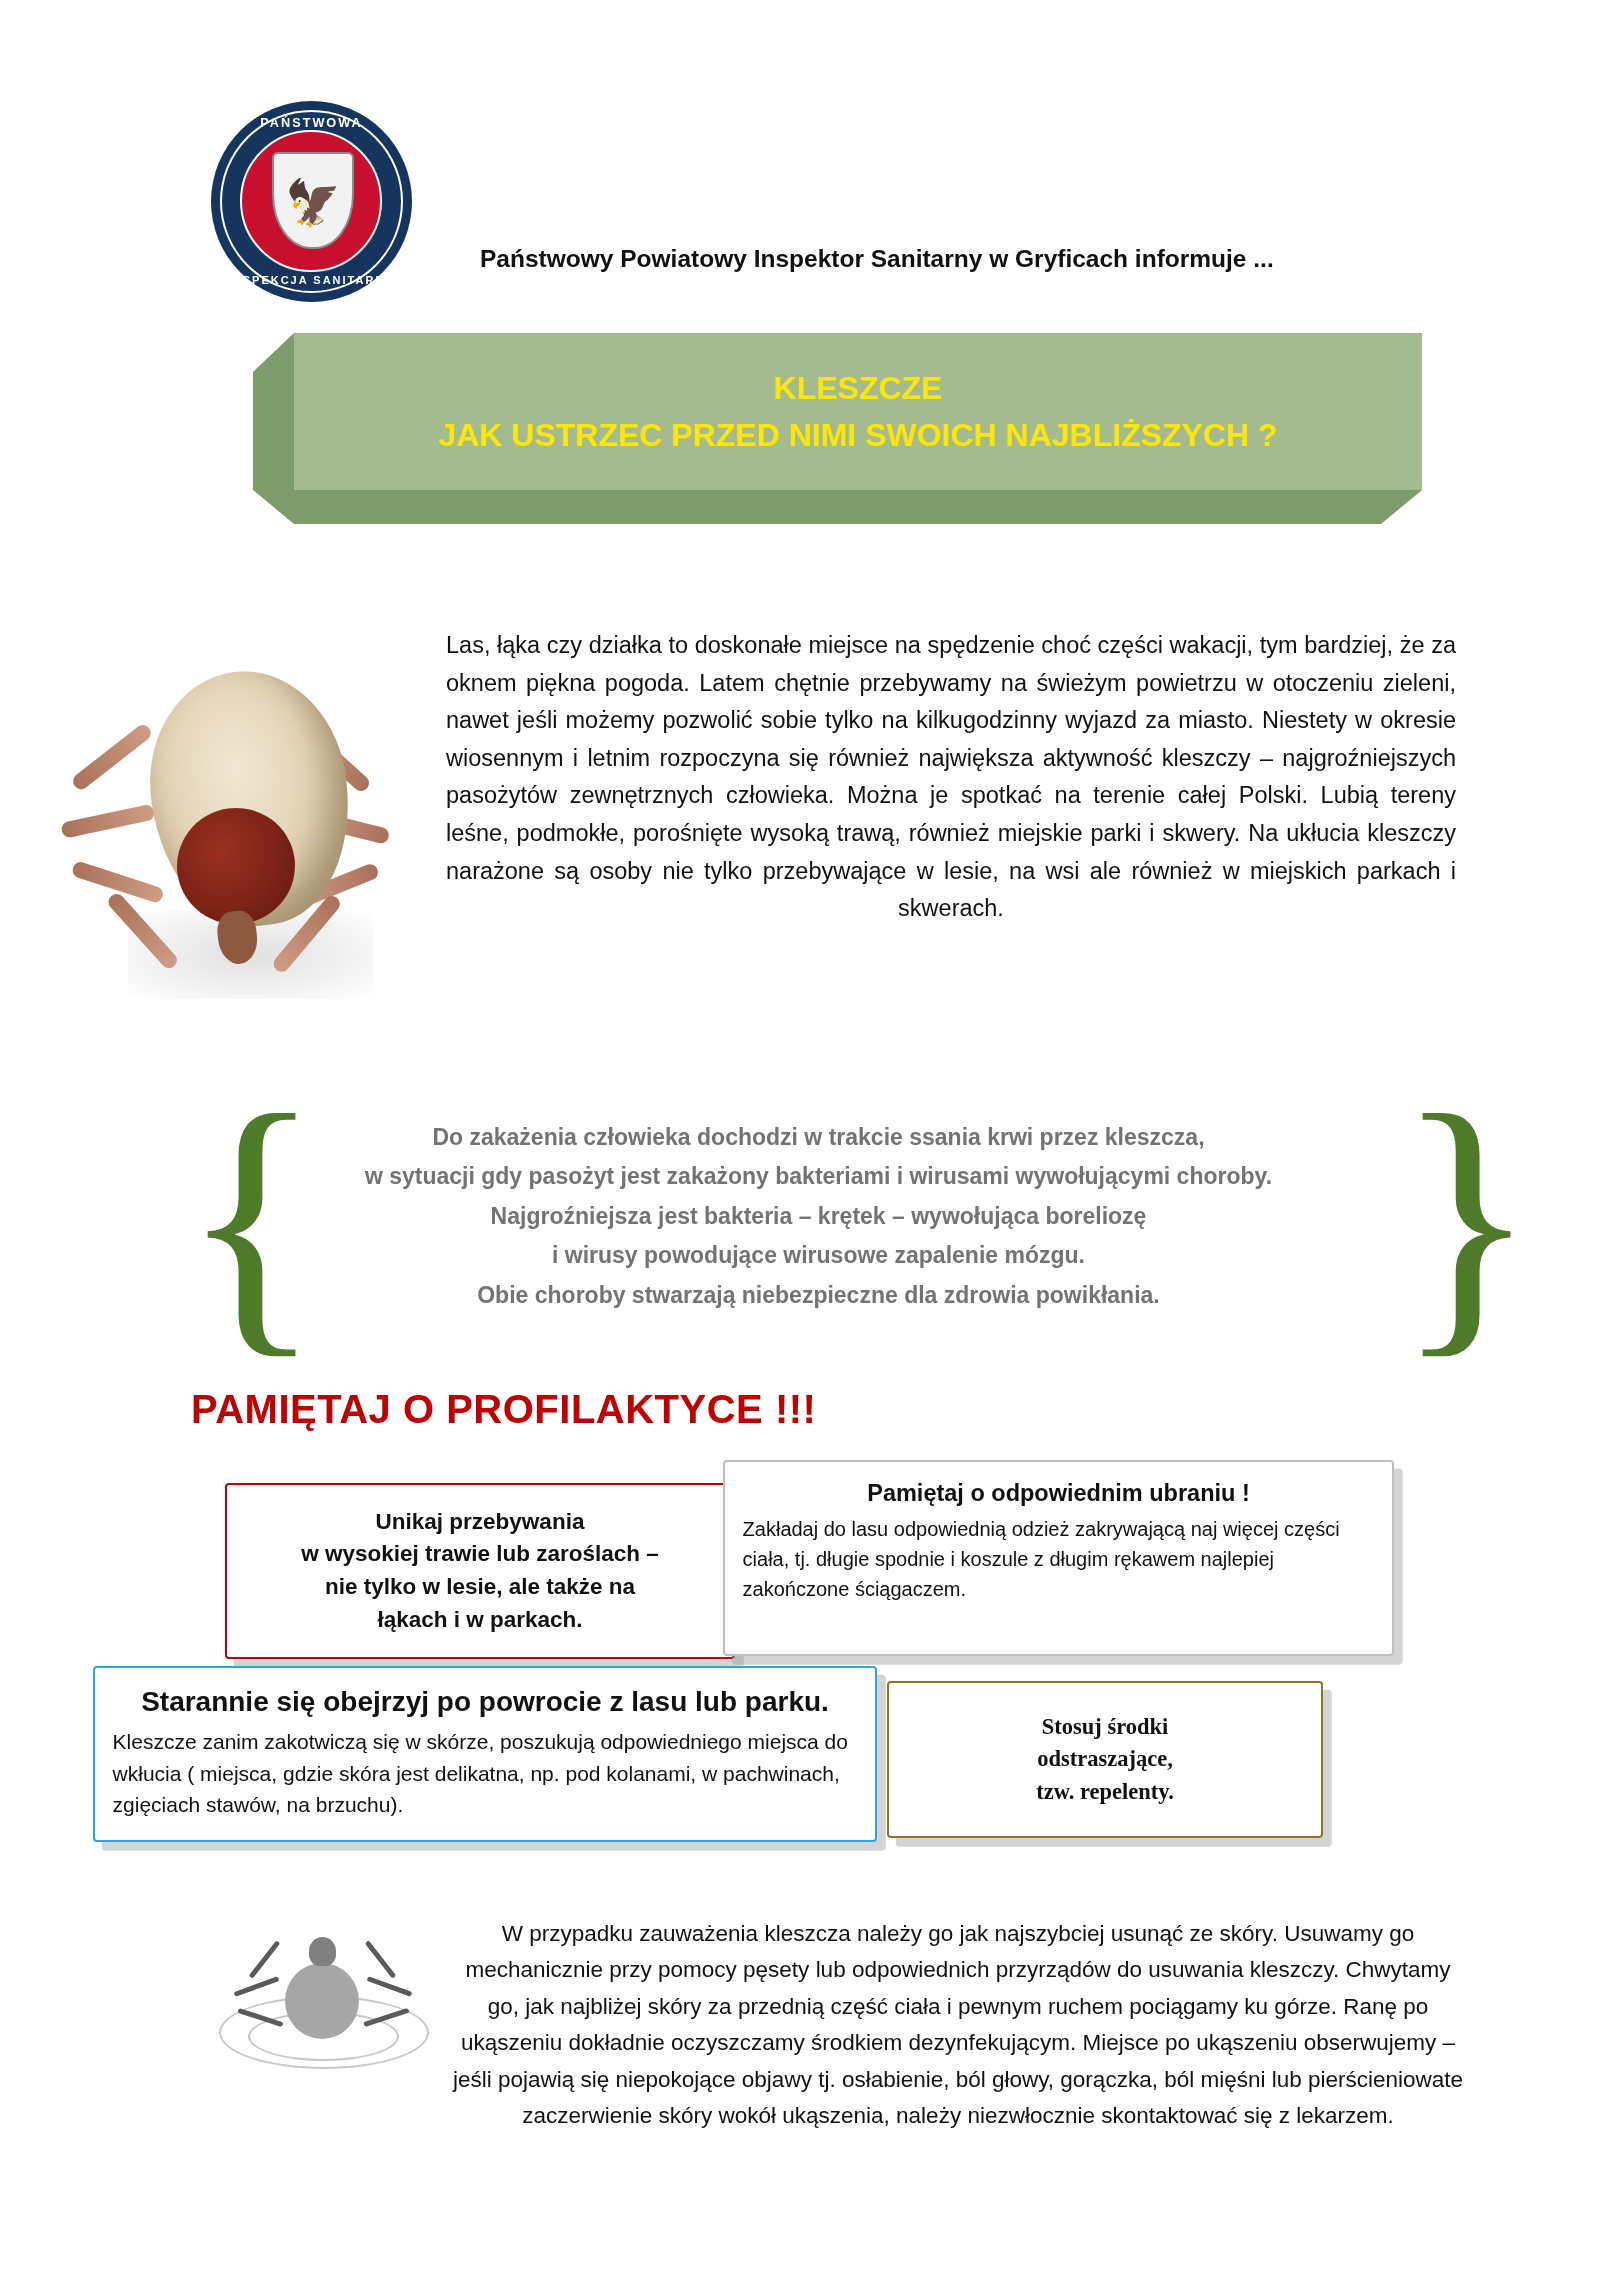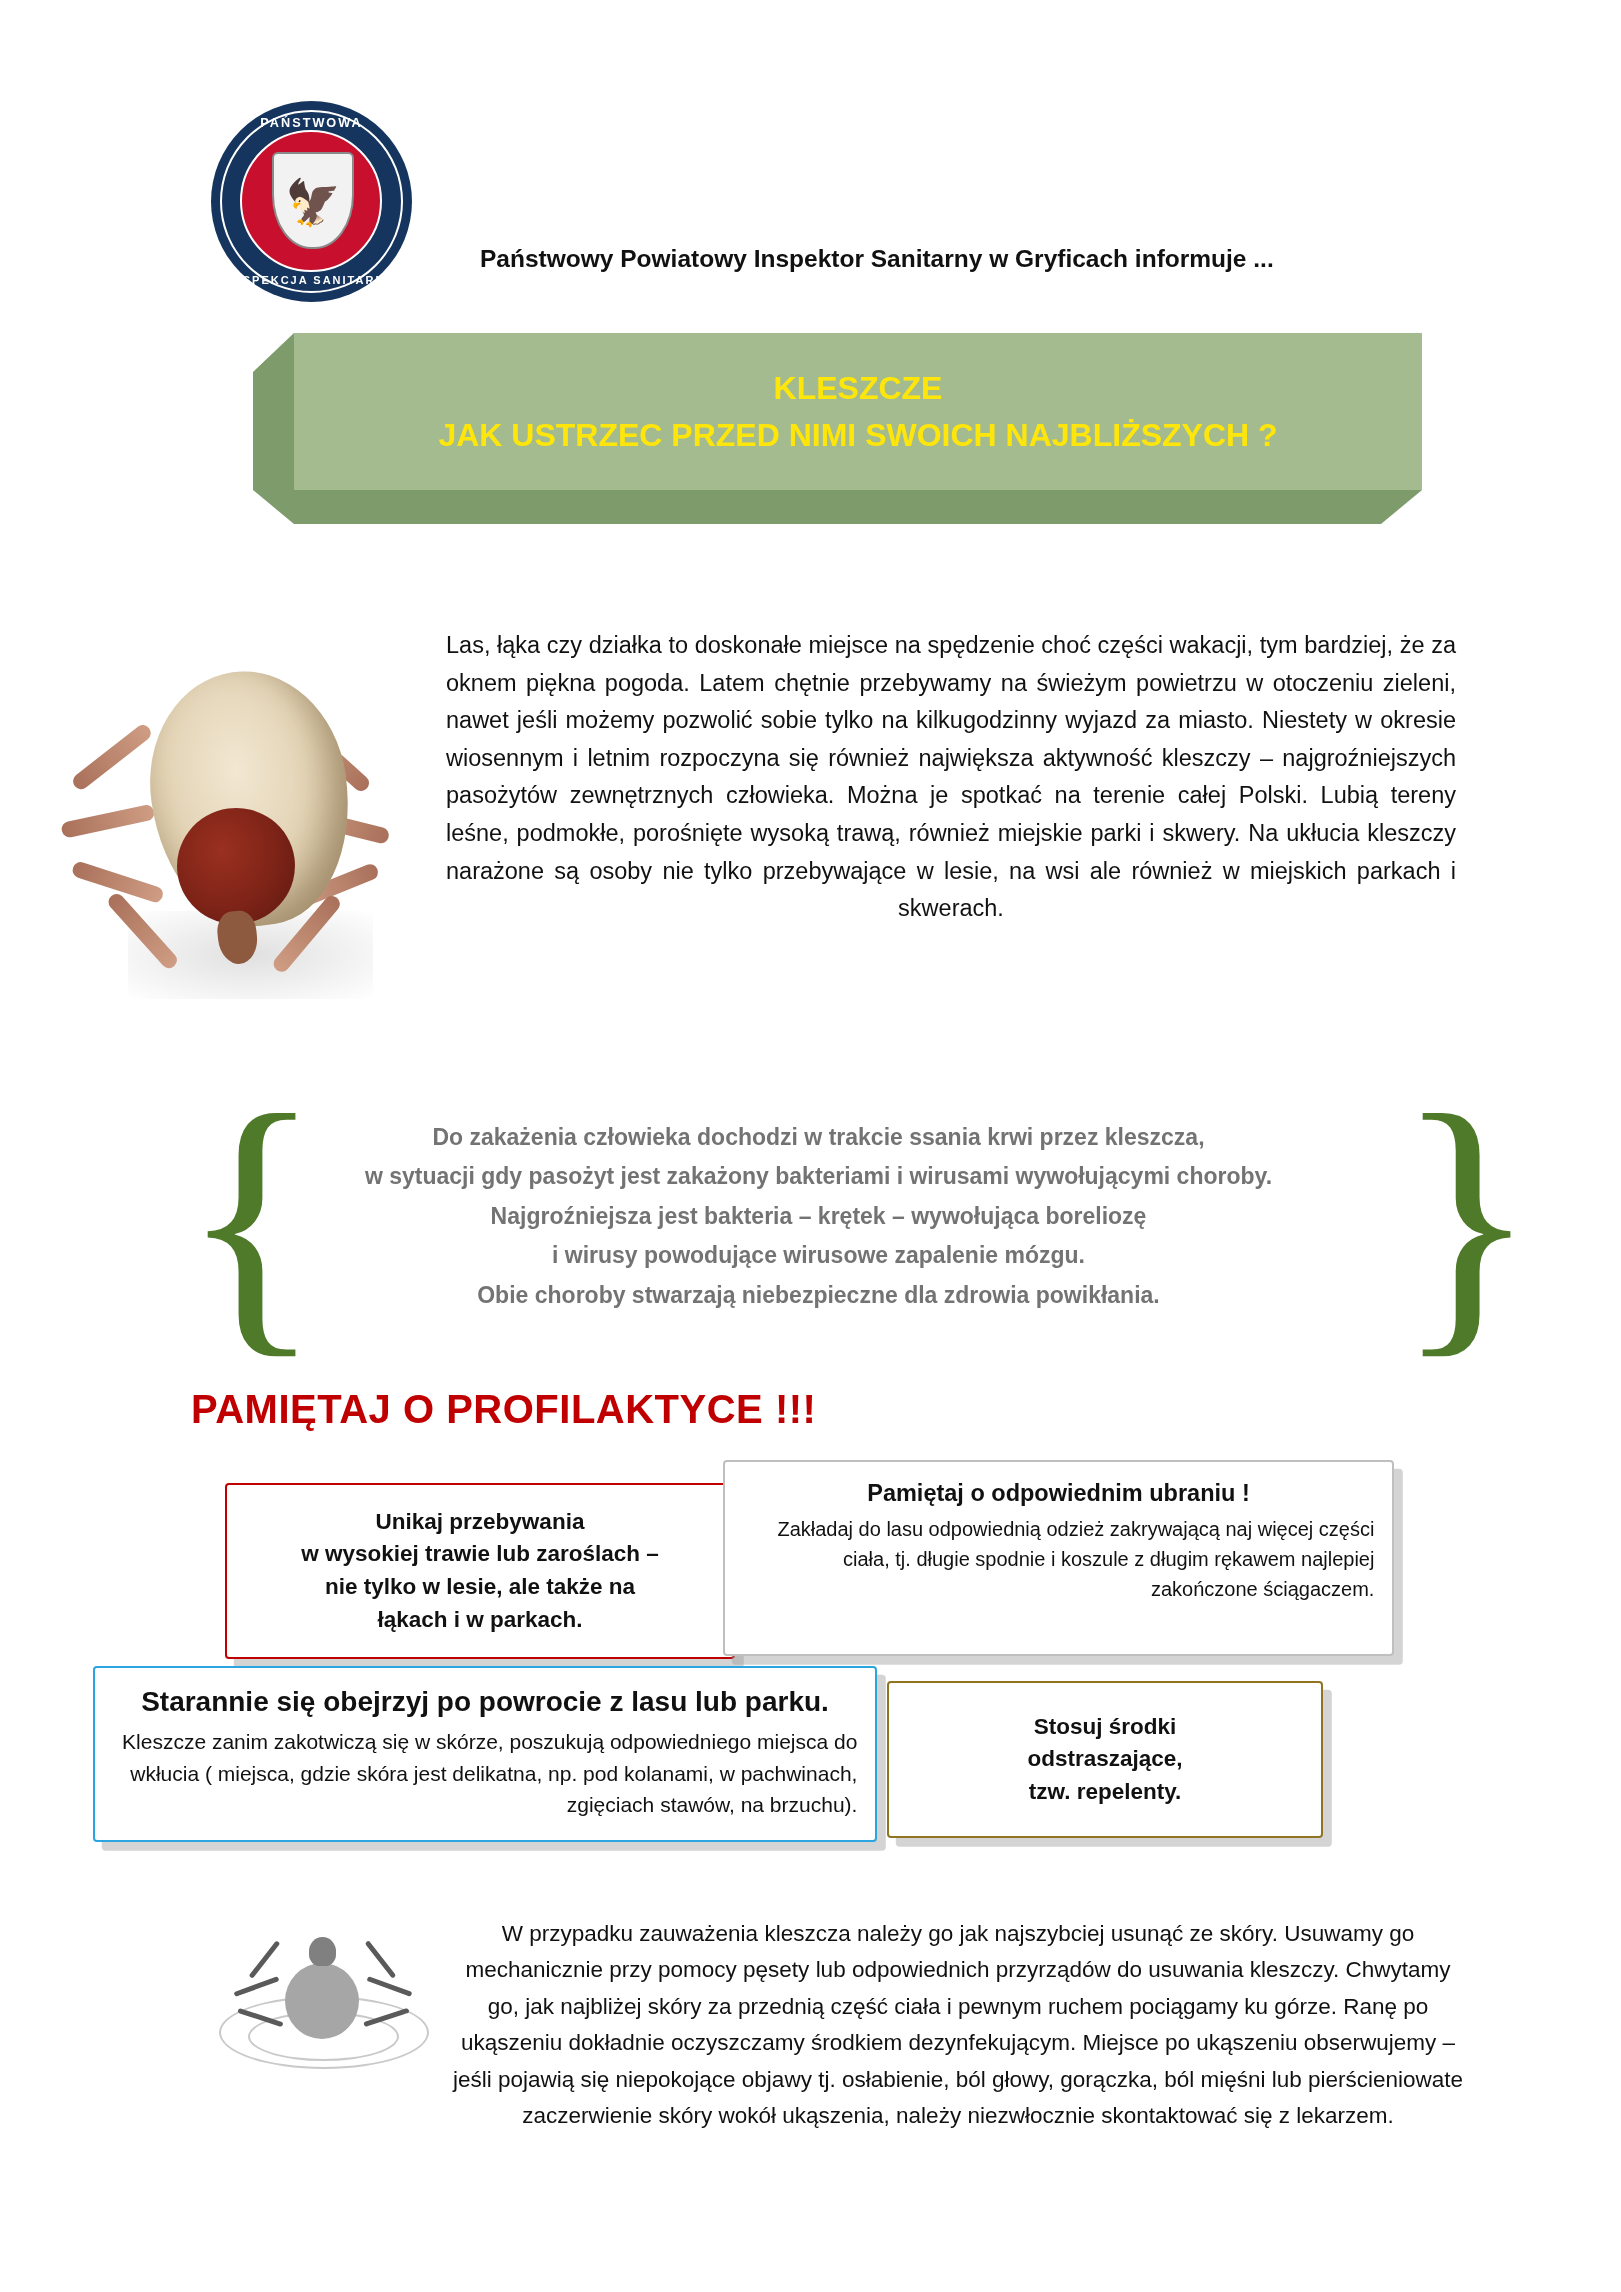--- a/index.html
+++ b/index.html
@@ -260,21 +260,21 @@
     border-radius: 4px;
     box-shadow: 8.8px 8.8px 0 rgba(160,160,160,0.45);
     padding: 13.7px 17.6px;
   }
   .callout .c-title {
     font-weight: bold;
     text-align: center;
     line-height: 1.45;
   }
   .callout .c-body {
-    text-align: right;
+    text-align: left;
     line-height: 1.5;
     margin-top: 3.9px;
   }
 
   #box-avoid {
     left: 225px;
     top: 1483px;
     width: 510px;
     height: 176px;
     border: 2.9px solid #c00000;
@@ -435,21 +435,21 @@
   <div class="c-title">Pamiętaj o odpowiednim ubraniu !</div>
   <div class="c-body">Zakładaj do lasu odpowiednią odzież zakrywającą naj więcej części ciała, tj. długie spodnie i koszule z długim rękawem najlepiej zakończone ściągaczem.</div>
 </div>
 
 <div class="callout" id="box-inspect">
   <div class="c-title">Starannie się obejrzyj po powrocie z lasu lub parku.</div>
   <div class="c-body">Kleszcze zanim zakotwiczą się w skórze, poszukują odpowiedniego miejsca do wkłucia ( miejsca, gdzie skóra jest delikatna, np. pod kolanami, w pachwinach, zgięciach stawów, na brzuchu).</div>
 </div>
 
 <div class="callout" id="box-repellent">
-  <div class="c-title" style="white-space: pre-line;">Stosuj środki
+  <div class="c-title" style="white-space: pre-line; font-family: Liberation Serif, serif;">Stosuj środki
 odstraszające,
 tzw. repelenty.</div>
 </div>
 
 <div class="tick-icon">
   <div class="icon-ripple r1"></div>
   <div class="icon-ripple r2"></div>
   <div class="icon-leg" style="left:51px; top:31px; height:45px; transform:rotate(38deg);"></div>
   <div class="icon-leg" style="left:43px; top:57px; height:47px; transform:rotate(70deg);"></div>
   <div class="icon-leg" style="left:47px; top:88px; height:47px; transform:rotate(108deg);"></div>

